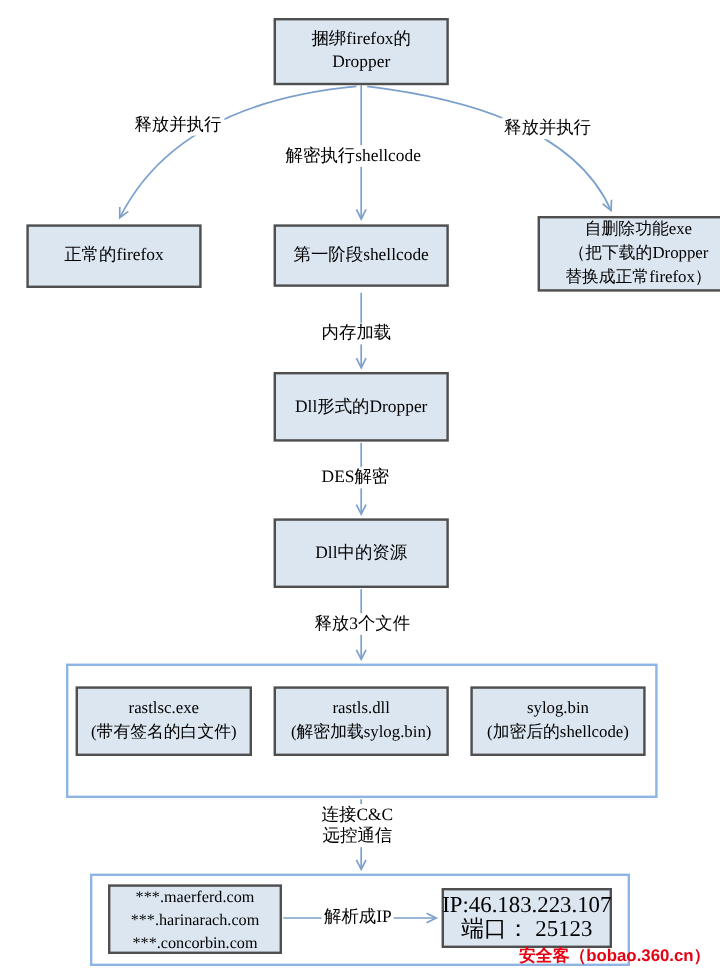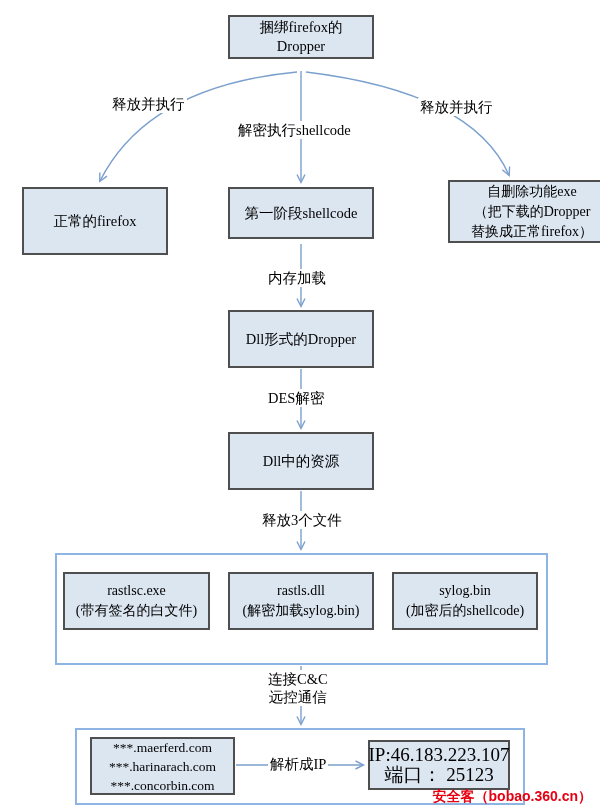--- a/index.html
+++ b/index.html
@@ -42,26 +42,26 @@
       <path d="M301,71 L301,182" marker-end="url(#vhead)"></path>
       <path d="M306,72 Q472,92 509,175" marker-end="url(#vhead)"></path>
       <path d="M301,244 L301,306" marker-end="url(#vhead)"></path>
       <path d="M301,369 L301,428" marker-end="url(#vhead)"></path>
       <path d="M301,491 L301,549" marker-end="url(#vhead)"></path>
       <path d="M301,666 L301,724" marker-end="url(#vhead)"></path>
       <path d="M236,765 L363,765" marker-end="url(#vhead)"></path>
     </g>
   </svg>
 
-  <div class="node" style="left:228px;top:15px;width:146px;height:44px;">
+  <div class="node" style="left:228px;top:15px;width:146px;height:56px;">
     <span>捆绑firefox的</span>
     <span>Dropper</span>
   </div>
 
-  <div class="node" style="left:22px;top:187px;width:146px;height:68px;text-align:center;">
+  <div class="node" style="left:22px;top:187px;width:146px;height:53px;text-align:center;">
     <span>正常的firefox</span>
   </div>
 
   <div class="node" style="left:228px;top:187px;width:146px;height:52px;">
     <span>第一阶段shellcode</span>
   </div>
 
   <div class="node tight" style="left:448px;top:180px;width:168px;height:63px;font-size:14px;text-align:center;">
     <span>自删除功能exe</span>
     <span>（把下载的Dropper</span>

